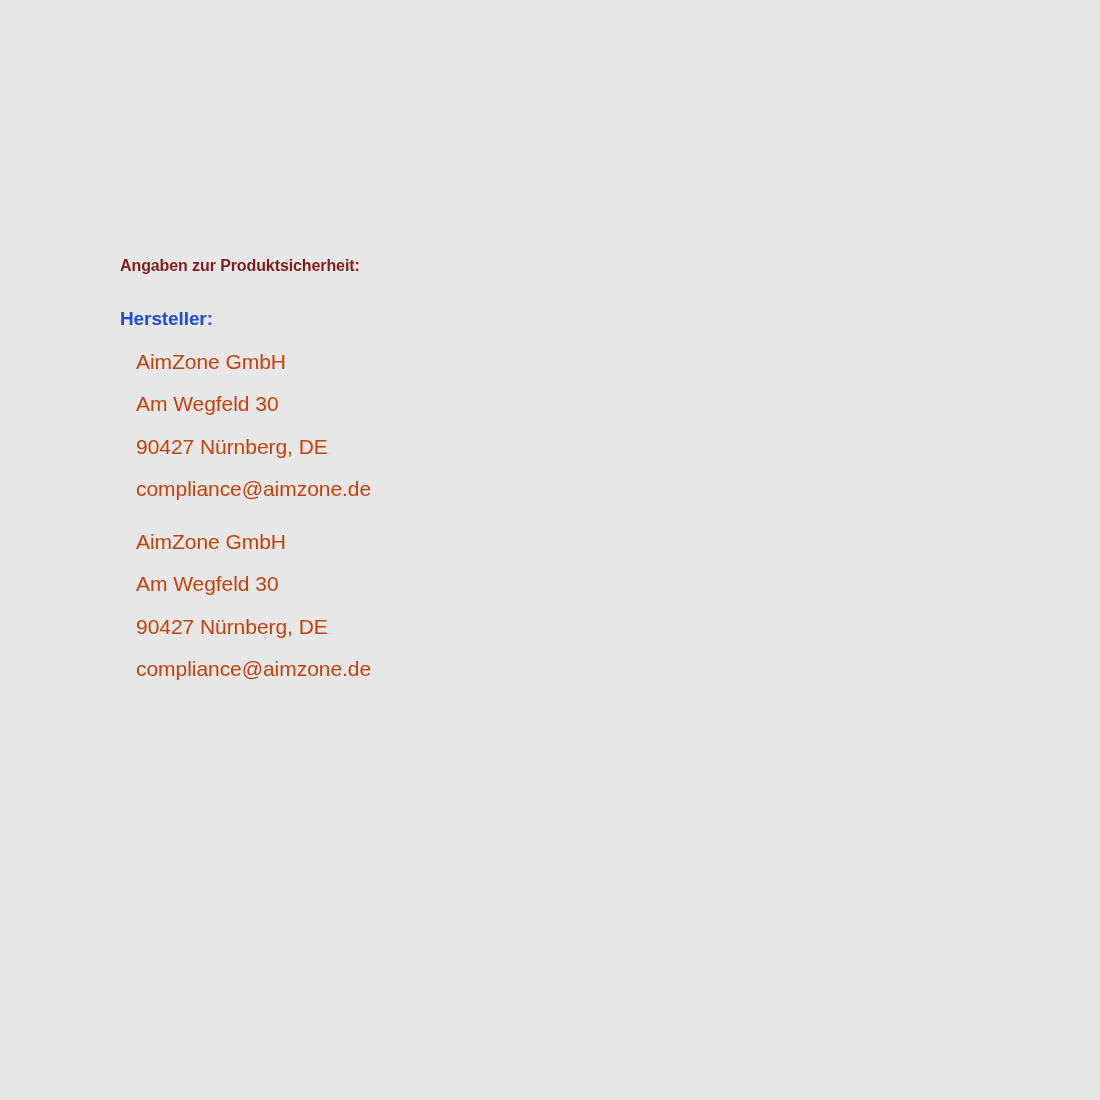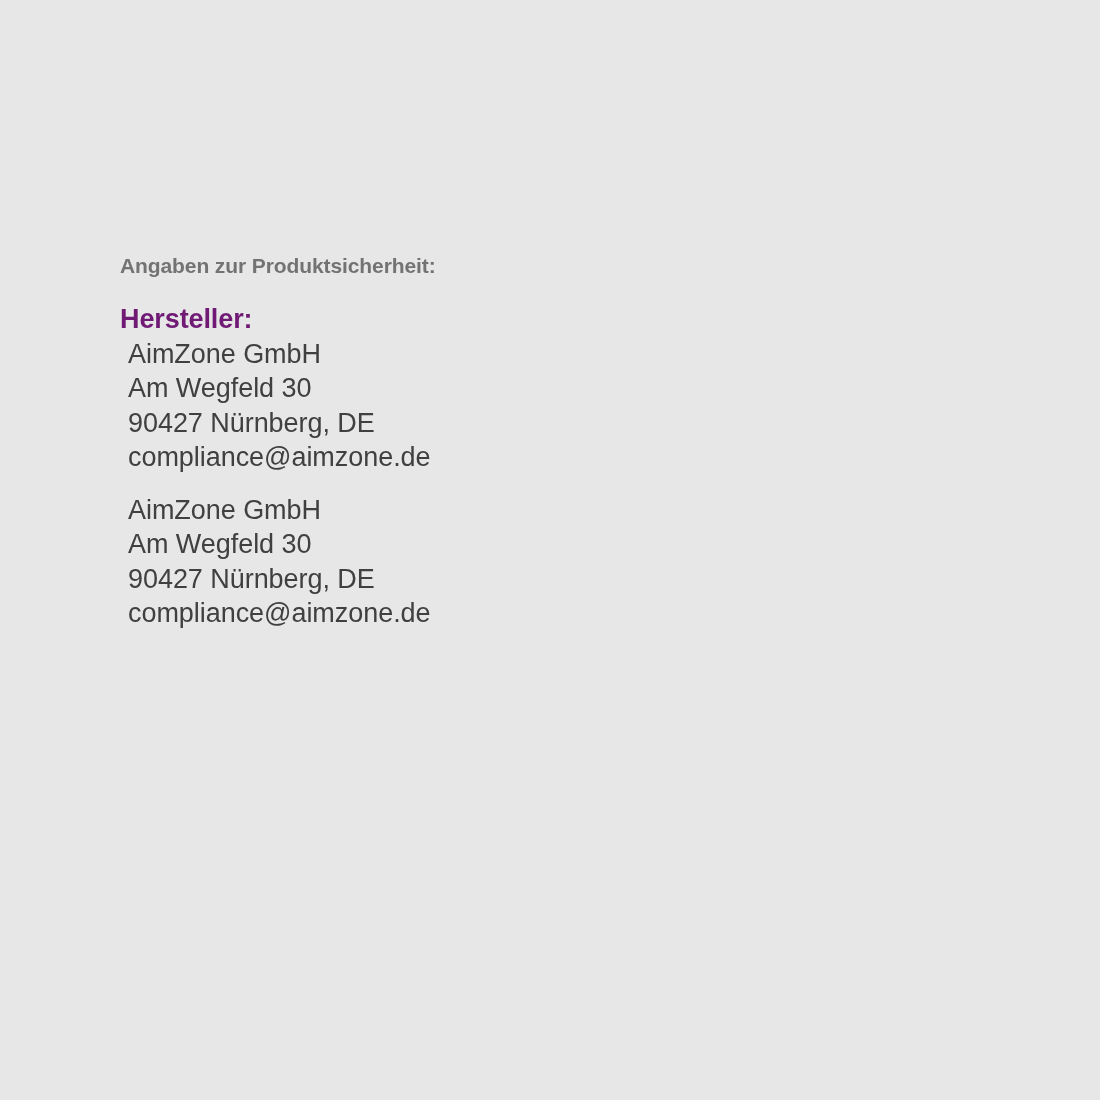--- a/index.html
+++ b/index.html
@@ -20,55 +20,55 @@
     height: 1100px;
     background: #e7e7e7;
   }
   .content {
     position: absolute;
     left: 120px;
     top: 252px;
     width: 860px;
   }
   .heading {
-    font-size: 21px;
+    font-size: 16px;
     font-weight: bold;
     letter-spacing: -0.1px;
     line-height: 28px;
     margin: 0 0 26px 0;
-    color: #737373;
+    color: #7f1d1d;
   }
   .intro {
     font-size: 20.5px;
     line-height: 27.5px;
     letter-spacing: -0.05px;
     margin: 0 0 30px 0;
     max-width: 845px;
     color: #1b1b1b;
   }
   .block {
     margin: 0 0 26px 0;
   }
   .block:last-child {
     margin-bottom: 0;
   }
   .block-title {
-    font-size: 27px;
+    font-size: 19px;
     font-weight: bold;
     line-height: 26.5px;
     letter-spacing: -0.1px;
     margin: 0 0 1px 0;
-    color: #701a75;
+    color: #1d4ed8;
   }
   .block-line {
-    font-size: 27px;
+    font-size: 21px;
     line-height: 26.5px;
     letter-spacing: -0.05px;
-    margin: 8px;
-    color: #404040;
+    margin: 16px;
+    color: #c2410c;
   }
 </style>
 </head>
 <body>
 
 <div class="page">
   <div class="content">
 
     <p class="heading">Angaben zur Produktsicherheit:</p>
 

